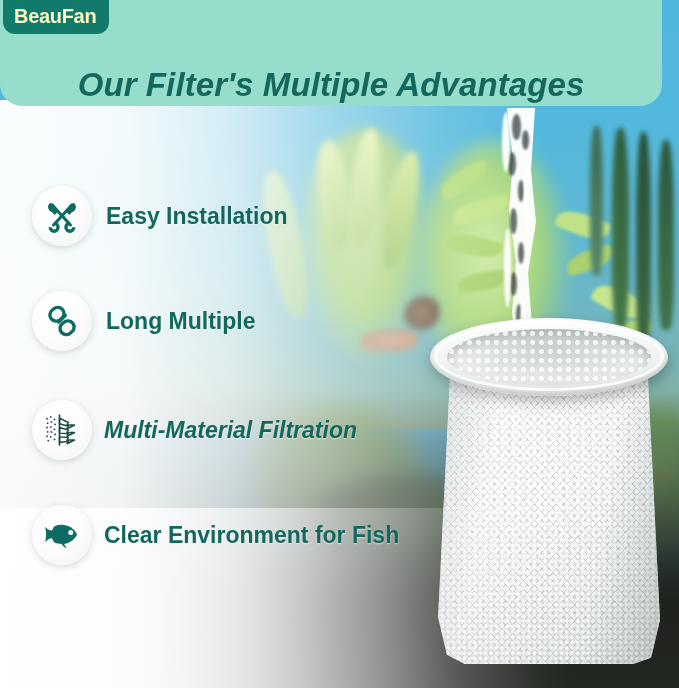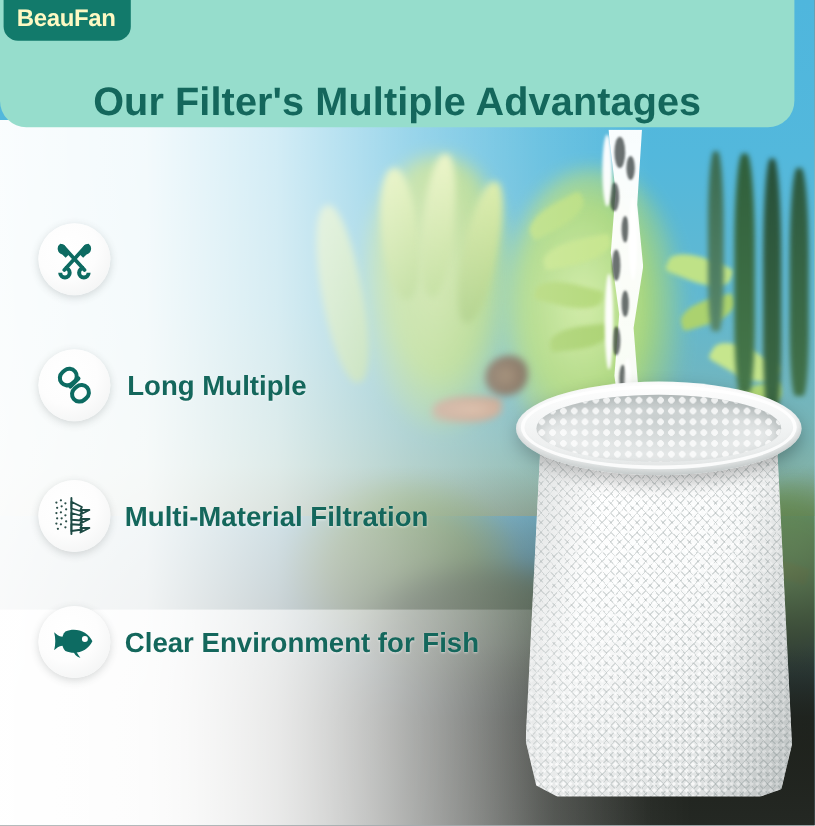--- a/index.html
+++ b/index.html
@@ -116,20 +116,21 @@
     position:absolute;left:0;bottom:0;width:679px;height:180px;
     background:linear-gradient(90deg,rgba(255,255,255,.95) 0%,rgba(255,255,255,.80) 22%,rgba(255,255,255,.45) 45%,rgba(255,255,255,.10) 68%,rgba(255,255,255,0) 85%);
     pointer-events:none;
   }
 
   
   .banner{
     position:absolute;left:0;top:0;width:662px;height:106px;
     background:#96ddcc;
     border-radius:0 0 22px 22px;
+    font-style:italic;
   }
   .banner-title{
     position:absolute;left:0;top:0;width:662px;height:118px;
     display:flex;align-items:flex-end;justify-content:center;
     padding-bottom:14px;box-sizing:border-box;
   }
   .banner-title span{
     font-size:33px;font-weight:bold;color:#14675c;letter-spacing:.1px;
     font-family:"Liberation Sans",sans-serif;white-space:nowrap;
   }
@@ -139,21 +140,21 @@
     padding:5px 13px 6px 11px;
   }
   .logo-badge span{
     font-size:20px;font-weight:bold;color:#fef9c3;letter-spacing:-.3px;
     font-family:"Liberation Sans",sans-serif;
   }
 
   
   .features{position:absolute;left:32px;top:186px;width:600px;}
   .feature{position:absolute;left:0;display:flex;align-items:center;}
-  .f0{top:0px;} .f1{top:105px;} .f2{top:214px;} .f3{top:319px;justify-content:center;}
+  .f0{top:0px;} .f1{top:105px;} .f2{top:214px;font-style:italic;} .f3{top:319px;justify-content:center;}
   .icon-circle{
     width:60px;height:60px;border-radius:50%;
     background:radial-gradient(70% 70% at 40% 35%,#ffffff 0%,#fdfdfd 60%,#f4f5f5 100%);
     box-shadow:0 2px 7px rgba(60,70,70,.20);
     display:flex;align-items:center;justify-content:center;flex:0 0 60px;
   }
   .feature-label{
     margin-left:14px;font-size:23px;font-weight:bold;color:#14675c;
     font-family:"Liberation Sans",sans-serif;white-space:nowrap;
     text-shadow:0 1px 2px rgba(255,255,255,.55);
@@ -255,20 +256,21 @@
           <g stroke="#0d6b62" stroke-width="5.5" stroke-linecap="round" fill="none">
             <path d="M15 13 L47 48"></path>
             <path d="M49 13 L17 48"></path>
           </g>
           <path d="M11 9 a9 9 0 0 0 3 16 l5 5 l6-6 l-5-5 a9 9 0 0 0 -9-10 z" fill="#0d6b62"></path>
           <path d="M53 9 a9 9 0 0 1 -3 16 l-5 5 l-6-6 l5-5 a9 9 0 0 1 9-10 z" fill="#0d6b62"></path>
           <path d="M46 42 a10 10 0 1 0 10 10 l-6 0 a4 4 0 1 1 -4 -4 z" fill="#0d6b62"></path>
           <path d="M18 42 a10 10 0 1 1 -10 10 l6 0 a4 4 0 1 0 4 -4 z" fill="#0d6b62"></path>
         </svg>
       </div>
+      <div class="feature-label">Easy Installation</div>
     </div>
 
     <div class="feature f1">
       <div class="icon-circle">
         <svg width="36" height="36" viewBox="0 0 64 64">
           <g fill="none" stroke="#0d6b62" stroke-width="6" stroke-linecap="round">
             <rect x="10" y="9" width="26" height="22" rx="11" transform="rotate(-40 23 20)"></rect>
             <rect x="28" y="33" width="26" height="22" rx="11" transform="rotate(-40 41 44)"></rect>
             <path d="M26 34 L38 22"></path>
           </g>

